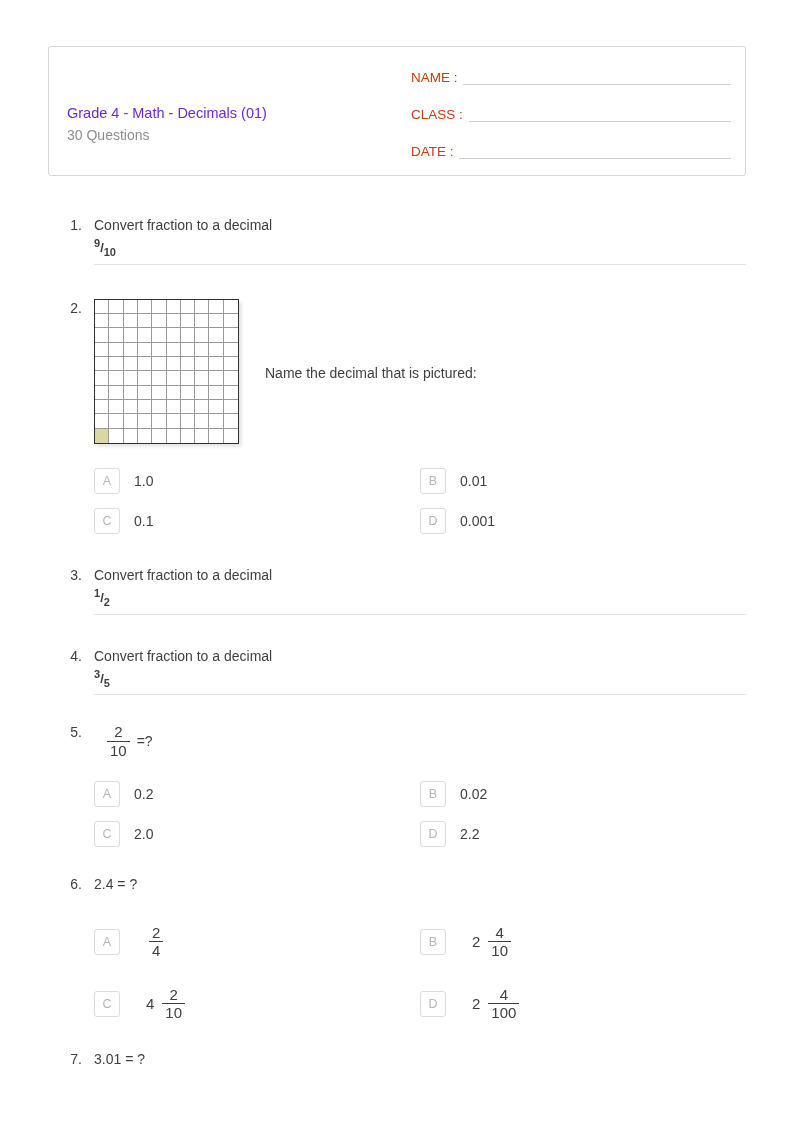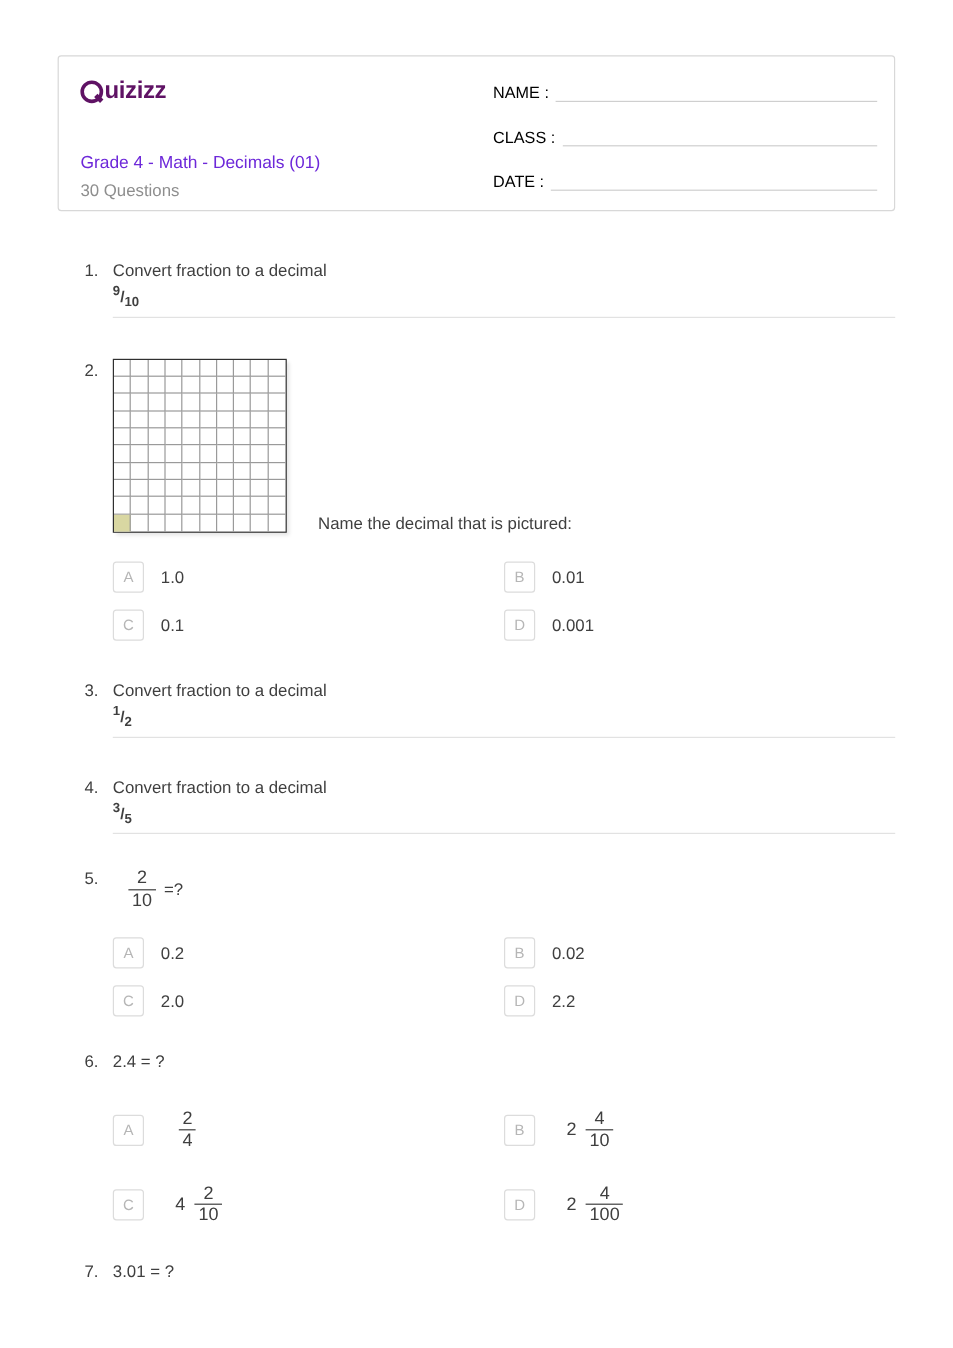--- a/index.html
+++ b/index.html
@@ -87,21 +87,21 @@
     padding: 22px 14px 0 0;
     box-sizing: border-box;
   }
   .field-row {
     display: flex;
     align-items: flex-end;
     margin-bottom: 21px;
   }
   .field-label {
     font-size: 13.5px;
-    color: #000000;
+    color: #c2410c;
     white-space: nowrap;
     margin-right: 6px;
   }
   .field-line {
     flex: 1;
     border-bottom: 1px solid #cfcfcf;
     height: 15px;
   }
 
   
@@ -169,21 +169,21 @@
   .mixed {
     display: inline-flex;
     align-items: center;
     font-size: 15px;
   }
   .mixed .whole { margin-right: 5px; }
 
   
   .grid-wrap {
     display: flex;
-    align-items: flex-end;
+    align-items: center;
   }
   .decimal-grid {
     width: 143px;
     height: 143px;
     display: grid;
     grid-template-columns: repeat(10, 1fr);
     grid-template-rows: repeat(10, 1fr);
     border: 1px solid #2f2f2f;
     box-shadow: 3px 3px 3px rgba(0,0,0,0.10);
     background: #ffffff;
@@ -239,24 +239,20 @@
   }
   .opt-indent { padding-left: 12px; }
 </style>
 </head>
 <body>
 
 <div class="page">
 
   <div class="header-box">
     <div class="header-left">
-      <div class="logo">
-        <span class="logo-q"></span>
-          <span class="logo-text">uizizz</span>
-      </div>
       <div class="worksheet-title">Grade 4 - Math - Decimals (01)</div>
       <div class="worksheet-sub">30 Questions</div>
     </div>
     <div class="header-right">
       <div class="field-row">
         <span class="field-label">NAME :</span>
         <span class="field-line"></span>
       </div>
       <div class="field-row">
         <span class="field-label">CLASS :</span>

